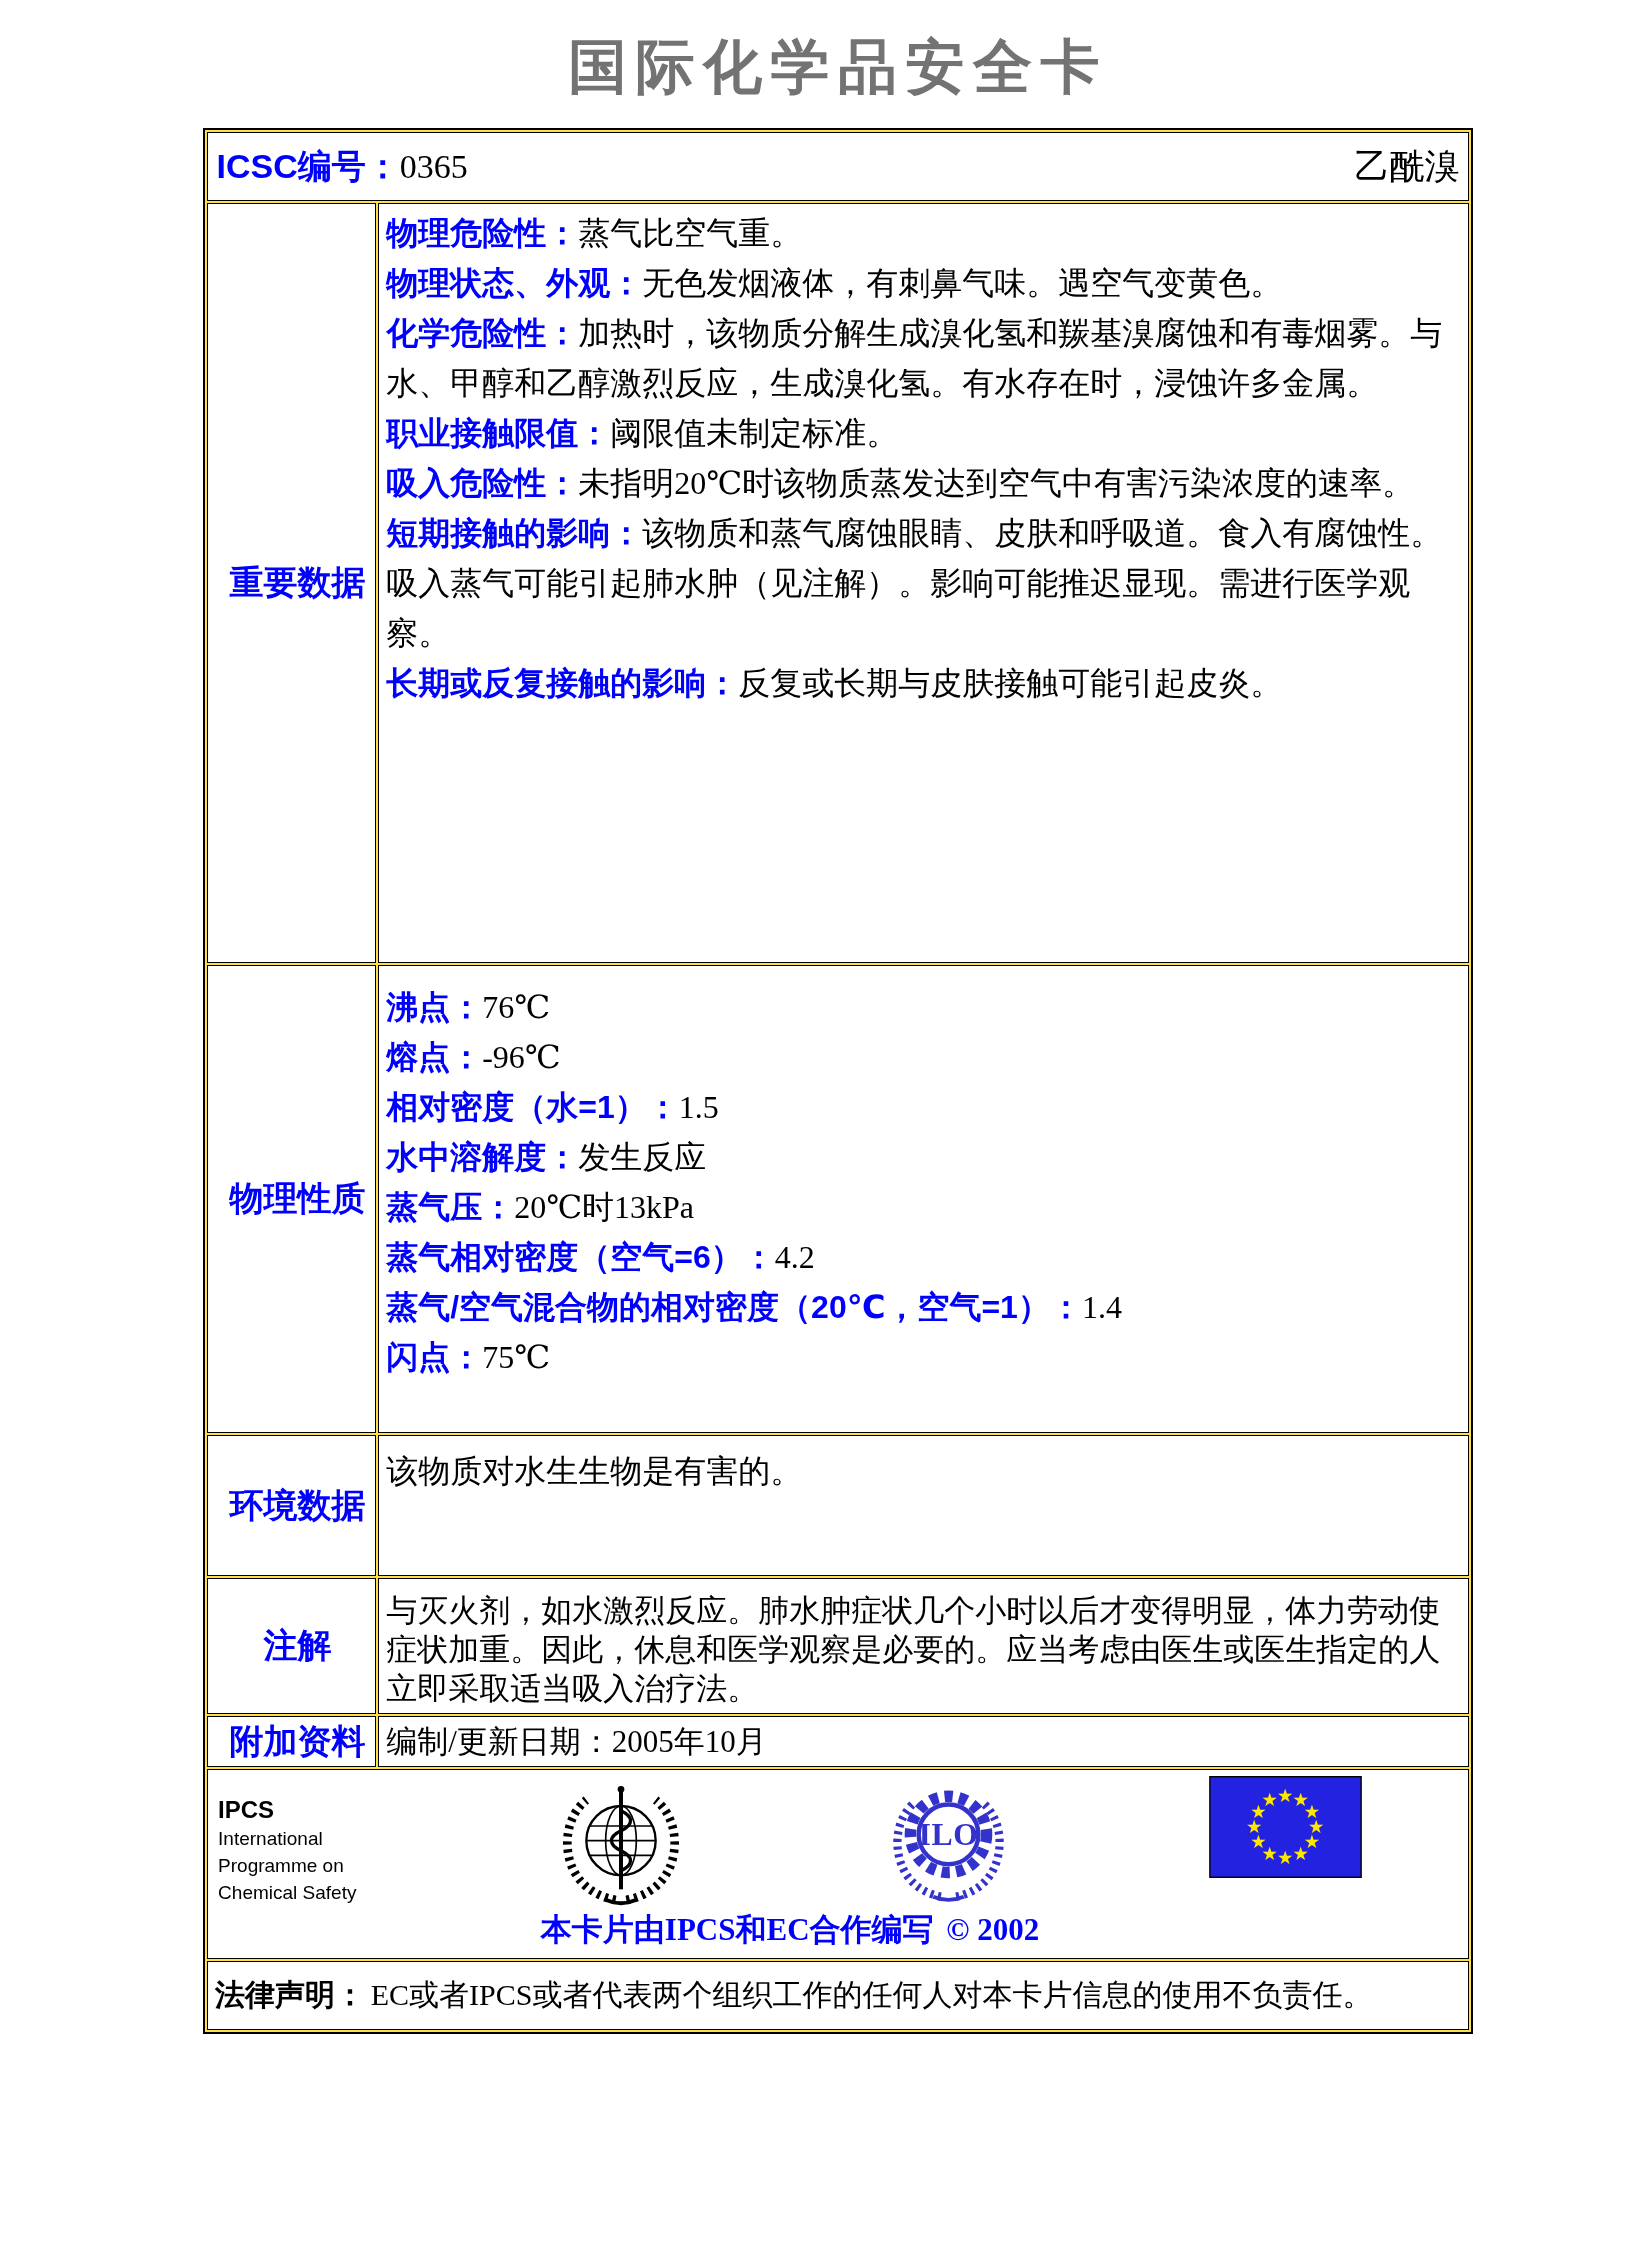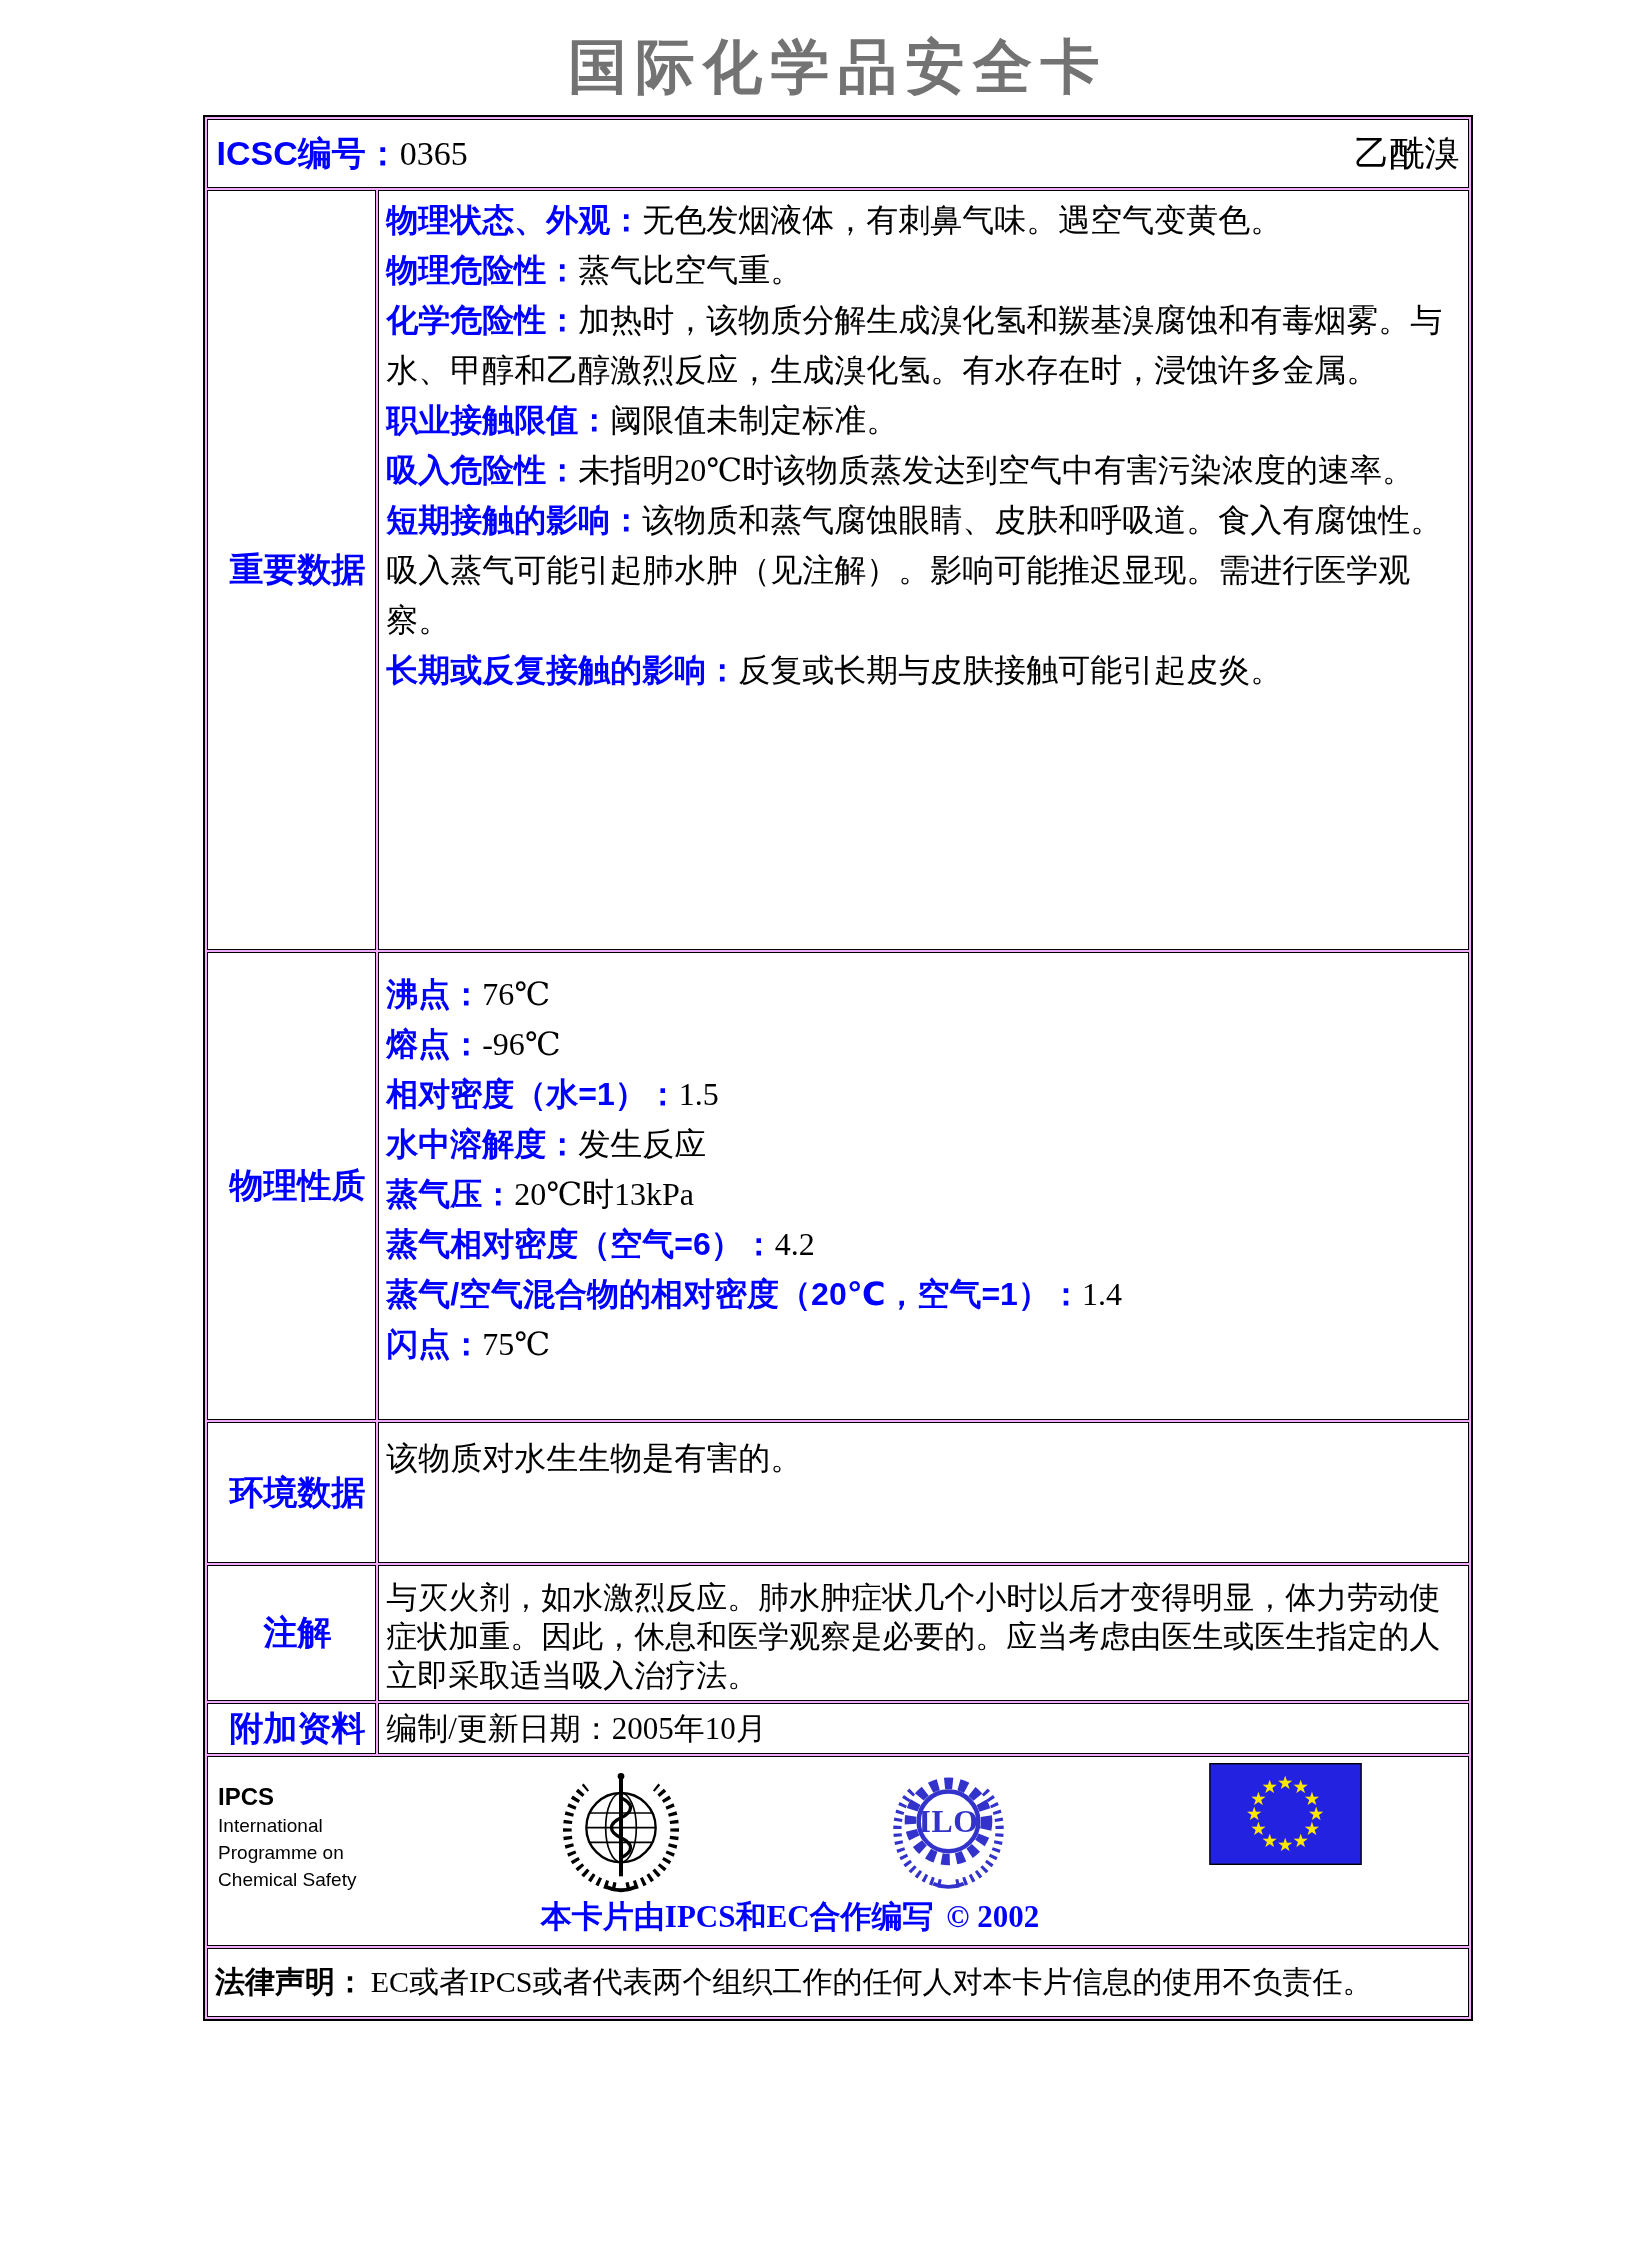--- a/index.html
+++ b/index.html
@@ -6,22 +6,22 @@
   body{
     width:1648px;height:2261px;position:relative;overflow:hidden;
     font-family:"Liberation Serif","DejaVu Serif",serif;color:#000;
   }
   .page-title{
     width:1270px;margin-left:203px;padding-top:28px;height:83px;
     text-align:center;color:#737373;font-weight:bold;font-size:59px;
     letter-spacing:8.5px;font-family:"Liberation Serif","DejaVu Serif",serif;
   }
   .card{
-    box-sizing:border-box;margin-left:203px;margin-top:4px;width:1270px;
-    border:2.8px solid #000;padding:2.1px;background:#f0abfc;
+    box-sizing:border-box;margin-left:203px;margin-top:17px;width:1270px;
+    border:2.8px solid #000;padding:2.1px;background:#fde047;
   }
   .row{display:flex;gap:2.1px;margin-bottom:2.1px;}
   .row:last-child{margin-bottom:0;}
   .cell{box-sizing:border-box;border:1.4px solid #000;background:#fff;padding-left:12px;}
   .full{flex:1;}
   
   .cell-header{
     min-height:69px;display:flex;align-items:center;justify-content:space-between;
     padding:0 8.5px;font-size:34px;
   }
@@ -80,22 +80,22 @@
       <span>
         <span class="blue-label">ICSC编号：</span><span>0365</span>
       </span>
       <span class="chem-name">乙酰溴</span>
     </div>
   </div>
 
   <div class="row">
     <div class="cell label-cell">重要数据</div>
     <div class="cell content-cell content-important">
+      <div class="entry"><span class="entry-label">物理危险性：</span><span>蒸气比空气重。</span></div>
       <div class="entry"><span class="entry-label">物理状态、外观：</span><span>无色发烟液体，有刺鼻气味。遇空气变黄色。</span></div>
-      <div class="entry"><span class="entry-label">物理危险性：</span><span>蒸气比空气重。</span></div>
       <div class="entry"><span class="entry-label">化学危险性：</span><span>加热时，该物质分解生成溴化氢和羰基溴腐蚀和有毒烟雾。与水、甲醇和乙醇激烈反应，生成溴化氢。有水存在时，浸蚀许多金属。</span></div>
       <div class="entry"><span class="entry-label">职业接触限值：</span><span>阈限值未制定标准。</span></div>
       <div class="entry"><span class="entry-label">吸入危险性：</span><span>未指明20℃时该物质蒸发达到空气中有害污染浓度的速率。</span></div>
       <div class="entry"><span class="entry-label">短期接触的影响：</span><span>该物质和蒸气腐蚀眼睛、皮肤和呼吸道。食入有腐蚀性。吸入蒸气可能引起肺水肿（见注解）。影响可能推迟显现。需进行医学观察。</span></div>
       <div class="entry"><span class="entry-label">长期或反复接触的影响：</span><span>反复或长期与皮肤接触可能引起皮炎。</span></div>
     </div>
   </div>
 
   <div class="row">
     <div class="cell label-cell">物理性质</div>

